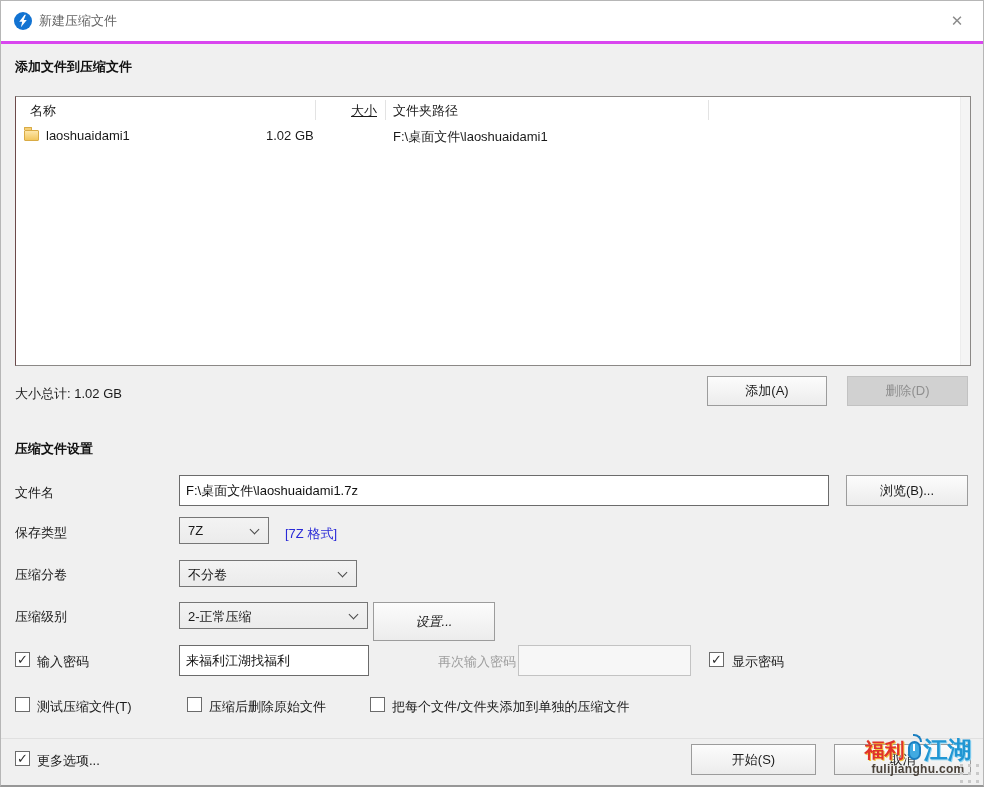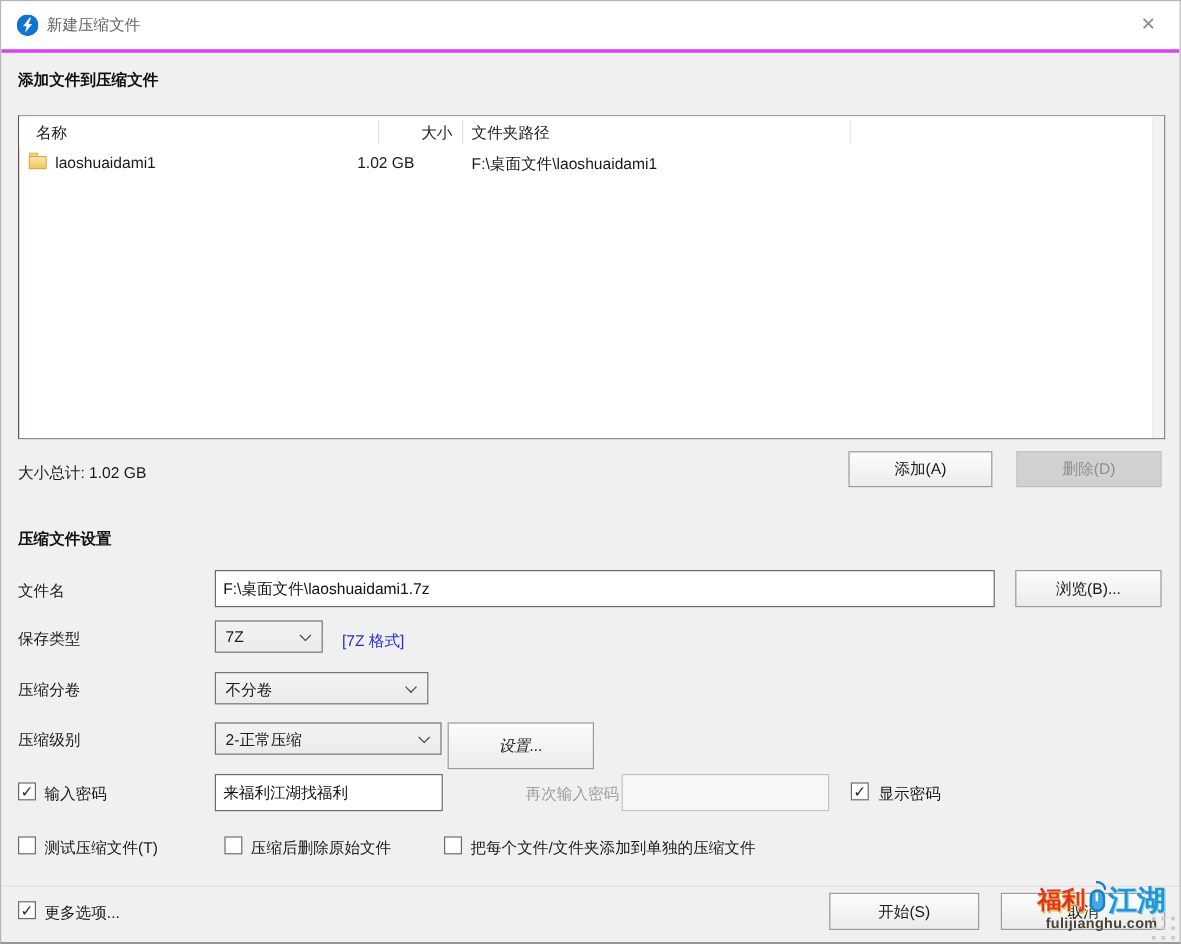--- a/index.html
+++ b/index.html
@@ -17,32 +17,32 @@
   
   .sec-title{position:absolute;left:14px;font-weight:700;color:#111;}
   .t1{top:57px;}
   .t2{top:439px;}
   
   .listbox{position:absolute;left:14px;top:95px;width:956px;height:270px;box-sizing:border-box;
     background:#fff;border:1px solid #8b8886;border-left-color:#6d4a4a;}
   .lheader{position:absolute;top:0;left:0;right:0;height:26px;background:#fff;}
   .hc{position:absolute;top:5px;color:#1a1a1a;}
   .hc1{left:14px;}
-  .hc2{left:250px;width:111px;text-align:right;}
+  .hc2{left:250px;width:111px;text-align:right;text-decoration:underline;}
   .hc3{left:377px;}
   .hsep{position:absolute;top:3px;height:20px;width:1px;background:#e3e3e3;}
   .s1{left:299px;} .s2{left:369px;} .s3{left:692px;}
   .lrow{position:absolute;top:27px;left:0;right:12px;height:22px;}
   .folder{position:absolute;left:8px;top:6px;width:15px;height:11px;border-radius:1px;
     background:linear-gradient(#fde6a8,#f2c65e);border:1px solid #d9ab45;box-sizing:border-box;}
   .folder::before{content:"";position:absolute;top:-4px;left:-1px;width:6px;height:2px;
     background:#f4cf78;border:1px solid #d9ab45;border-bottom:none;border-radius:1px 1px 0 0;}
   .cell{position:absolute;top:4px;white-space:nowrap;}
   .cname{left:30px;}
-  .csize{left:250px;width:111px;text-align:center;}
+  .csize{left:250px;width:111px;text-align:left;}
   .cpath{left:377px;}
   .scrolltrack{position:absolute;right:0;top:0;bottom:0;width:9px;background:#f4f4f4;border-left:1px solid #ececec;}
   
   .total{position:absolute;left:14px;top:384px;}
   .btn{position:absolute;box-sizing:border-box;height:30px;
     background:linear-gradient(#fcfcfc,#ececec);border:1px solid #9c9c9c;
     font-family:inherit;font-size:13px;color:#1a1a1a;text-align:center;padding:4px;cursor:pointer;}
   .b-add{left:706px;top:375px;width:120px;}
   .b-del{left:846px;top:375px;width:121px;background:#d1d1d1;border-color:#c2c2c2;color:#8f8f8f;cursor:default;}
   .b-browse{left:845px;top:474px;width:122px;height:31px;}

